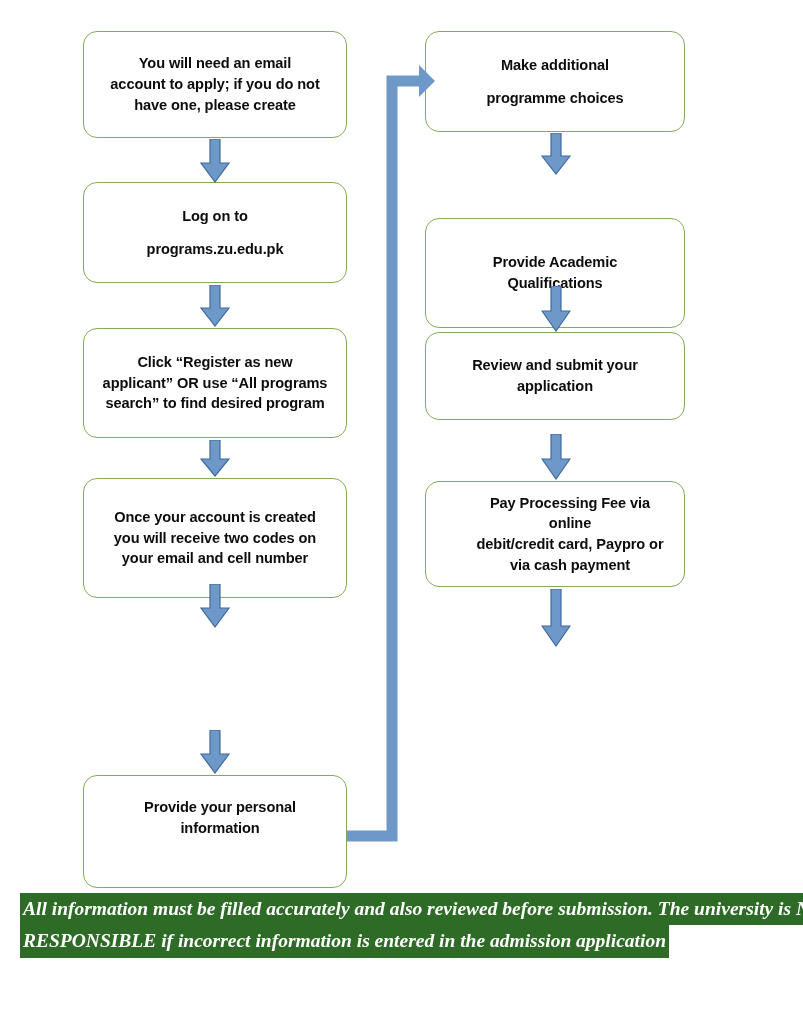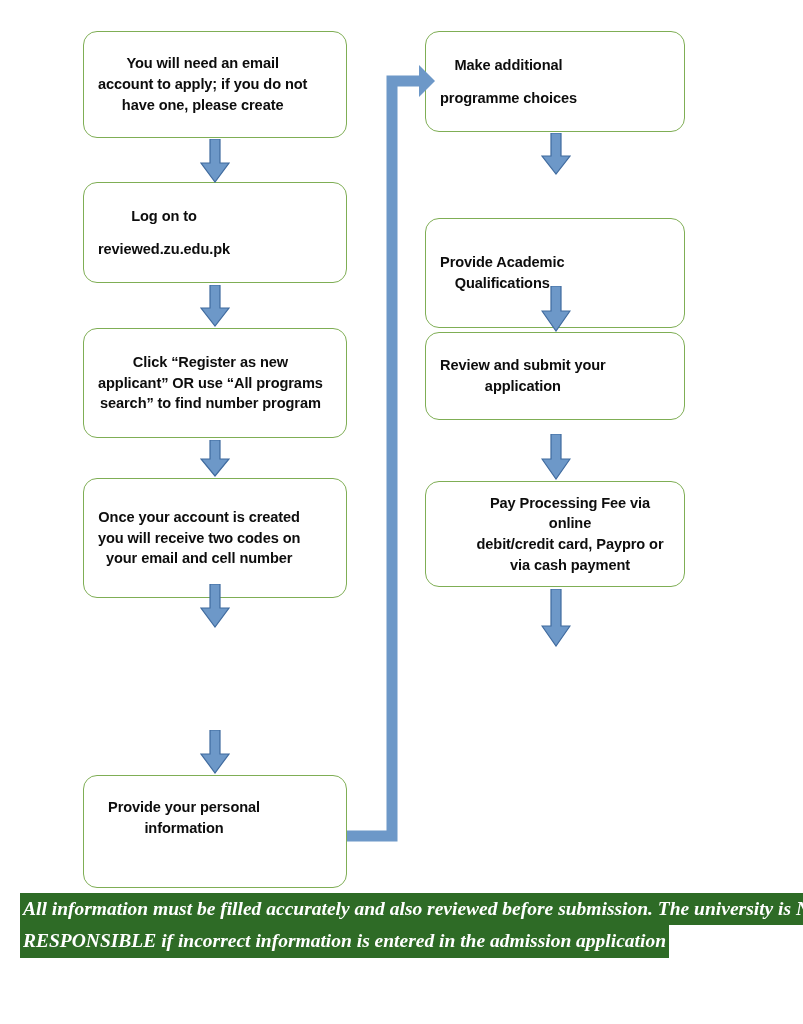--- a/index.html
+++ b/index.html
@@ -19,21 +19,21 @@
     overflow: hidden;
   }
   .node {
     position: absolute;
     box-sizing: border-box;
     border: 1.6px solid #7FAE55;
     border-radius: 14px;
     background: #ffffff;
     display: flex;
     align-items: center;
-    justify-content: flex-start;
+    justify-content: center;
     text-align: center;
     padding: 6px 14px;
   }
   .node .label {
     font-family: "Liberation Sans", sans-serif;
     font-weight: bold;
     font-size: 14.6px;
     line-height: 1.42;
     color: #0d0d0d;
     letter-spacing: -0.1px;
@@ -73,27 +73,27 @@
 <div id="canvas">
 
   <div class="node" style="left:83px; top:31px; width:264px; height:107px;">
     <span class="label">You will need an email
 account to apply; if you do not
 have one, please create</span>
   </div>
 
   <div class="node loose" style="left:83px; top:182px; width:264px; height:101px;">
     <span class="label">Log on to
-reviewed.zu.edu.pk</span>
+programs.zu.edu.pk</span>
   </div>
 
   <div class="node" style="left:83px; top:328px; width:264px; height:110px;">
     <span class="label">Click “Register as new
 applicant” OR use “All programs
-search” to find number program</span>
+search” to find desired program</span>
   </div>
 
   <div class="node" style="left:83px; top:478px; width:264px; height:120px;">
     <span class="label">Once your account is created
 you will receive two codes on
 your email and cell number</span>
   </div>
 
 
   <div class="node" style="left:83px; top:775px; width:264px; height:113px;padding-left:24px;">

